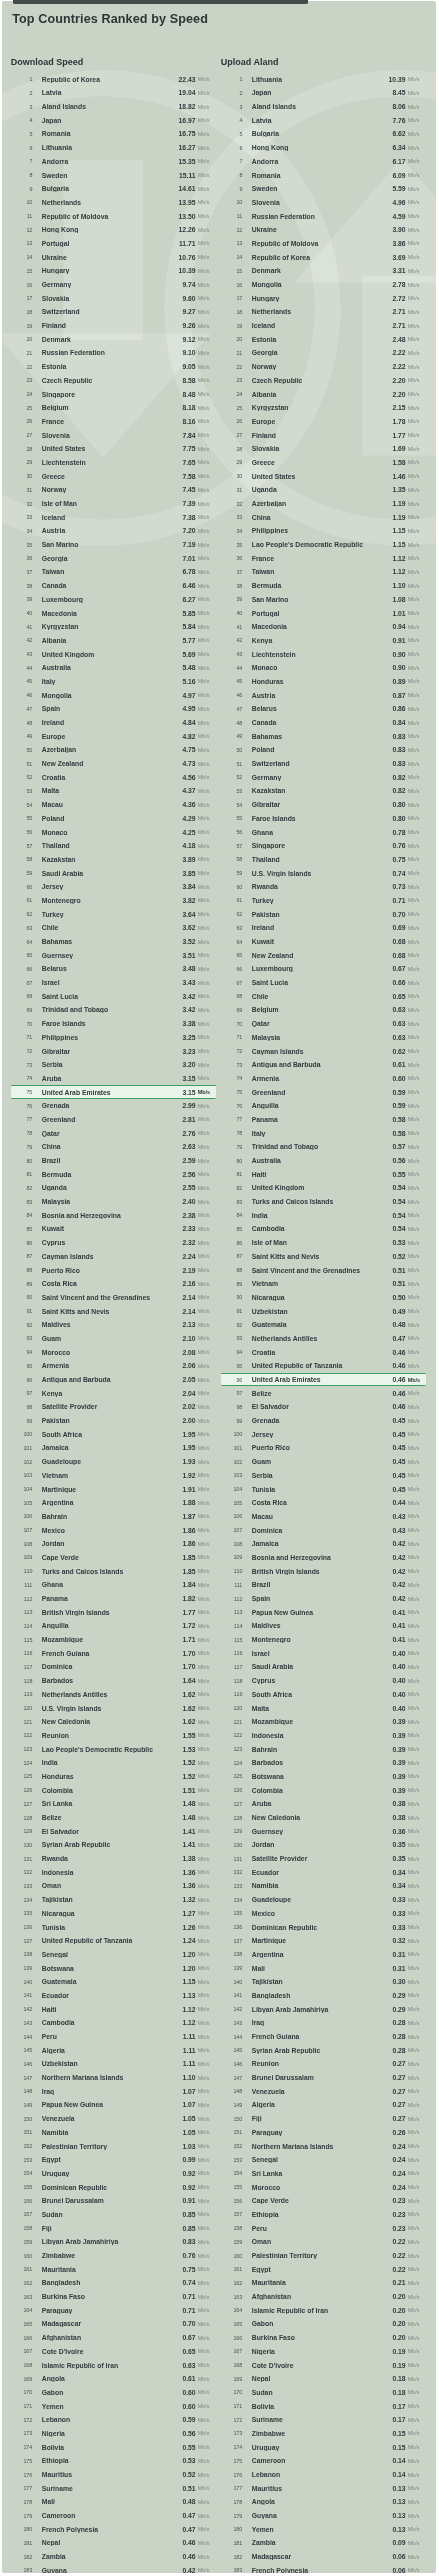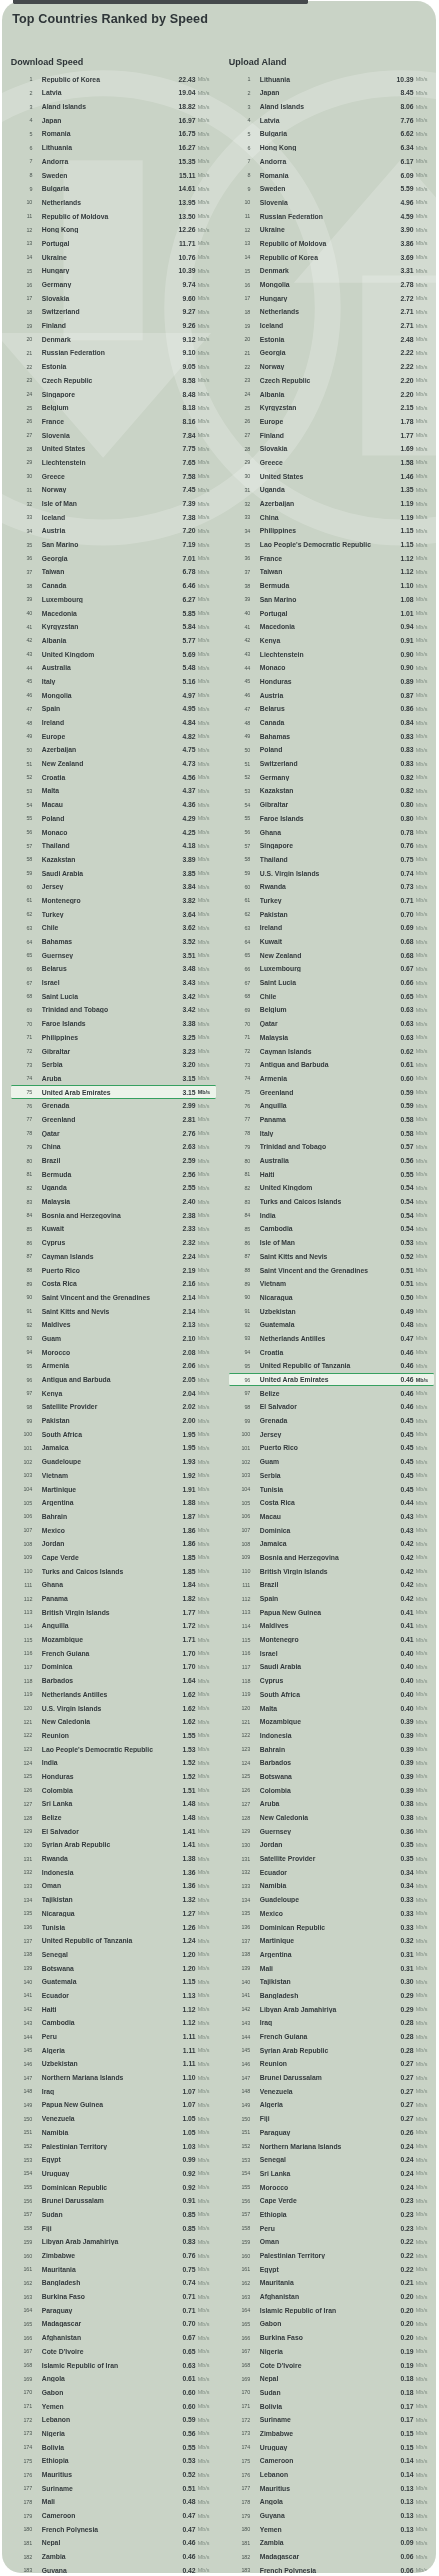--- a/index.html
+++ b/index.html
@@ -3,34 +3,34 @@
 <meta charset="utf-8">
 <style>
   html,body{margin:0;padding:0;}
   body{
     width:439px;height:2576px;background:#ffffff;position:relative;
     font-family:"Liberation Sans",sans-serif;
     -webkit-font-smoothing:antialiased;
   }
   .panel{
     position:absolute;left:2.2px;top:1.4px;width:434px;height:2572px;
-    background:#c9d3c6;border-radius:19px;overflow:hidden;
+    background:#c9d3c6;border-radius:2px;overflow:hidden;
   }
   .top-artifact{
     position:absolute;left:13px;top:0;width:295px;height:4.3px;
     background:#45494c;border-radius:0 0 1.4px 1.4px;z-index:6;
   }
   .title{
     position:absolute;left:10px;top:2.2px;z-index:3;
     font-size:12.6px;font-weight:bold;color:#2e3538;letter-spacing:0.1px;
   }
   .watermark{position:absolute;left:0;top:29px;z-index:1;}
   .columns{
     position:absolute;left:8.6px;top:56px;width:416px;z-index:2;
-    display:flex;gap:13px;
+    display:flex;gap:5px;
   }
   .col{width:205px;flex:none;}
   .col h2{
     margin:0;height:15px;line-height:11.5px;
     font-size:9px;font-weight:bold;color:#2e3538;
   }
   .row{
     height:13.7px;display:flex;align-items:center;
     padding:0 1.4px 0 4.3px;box-sizing:border-box;
   }

